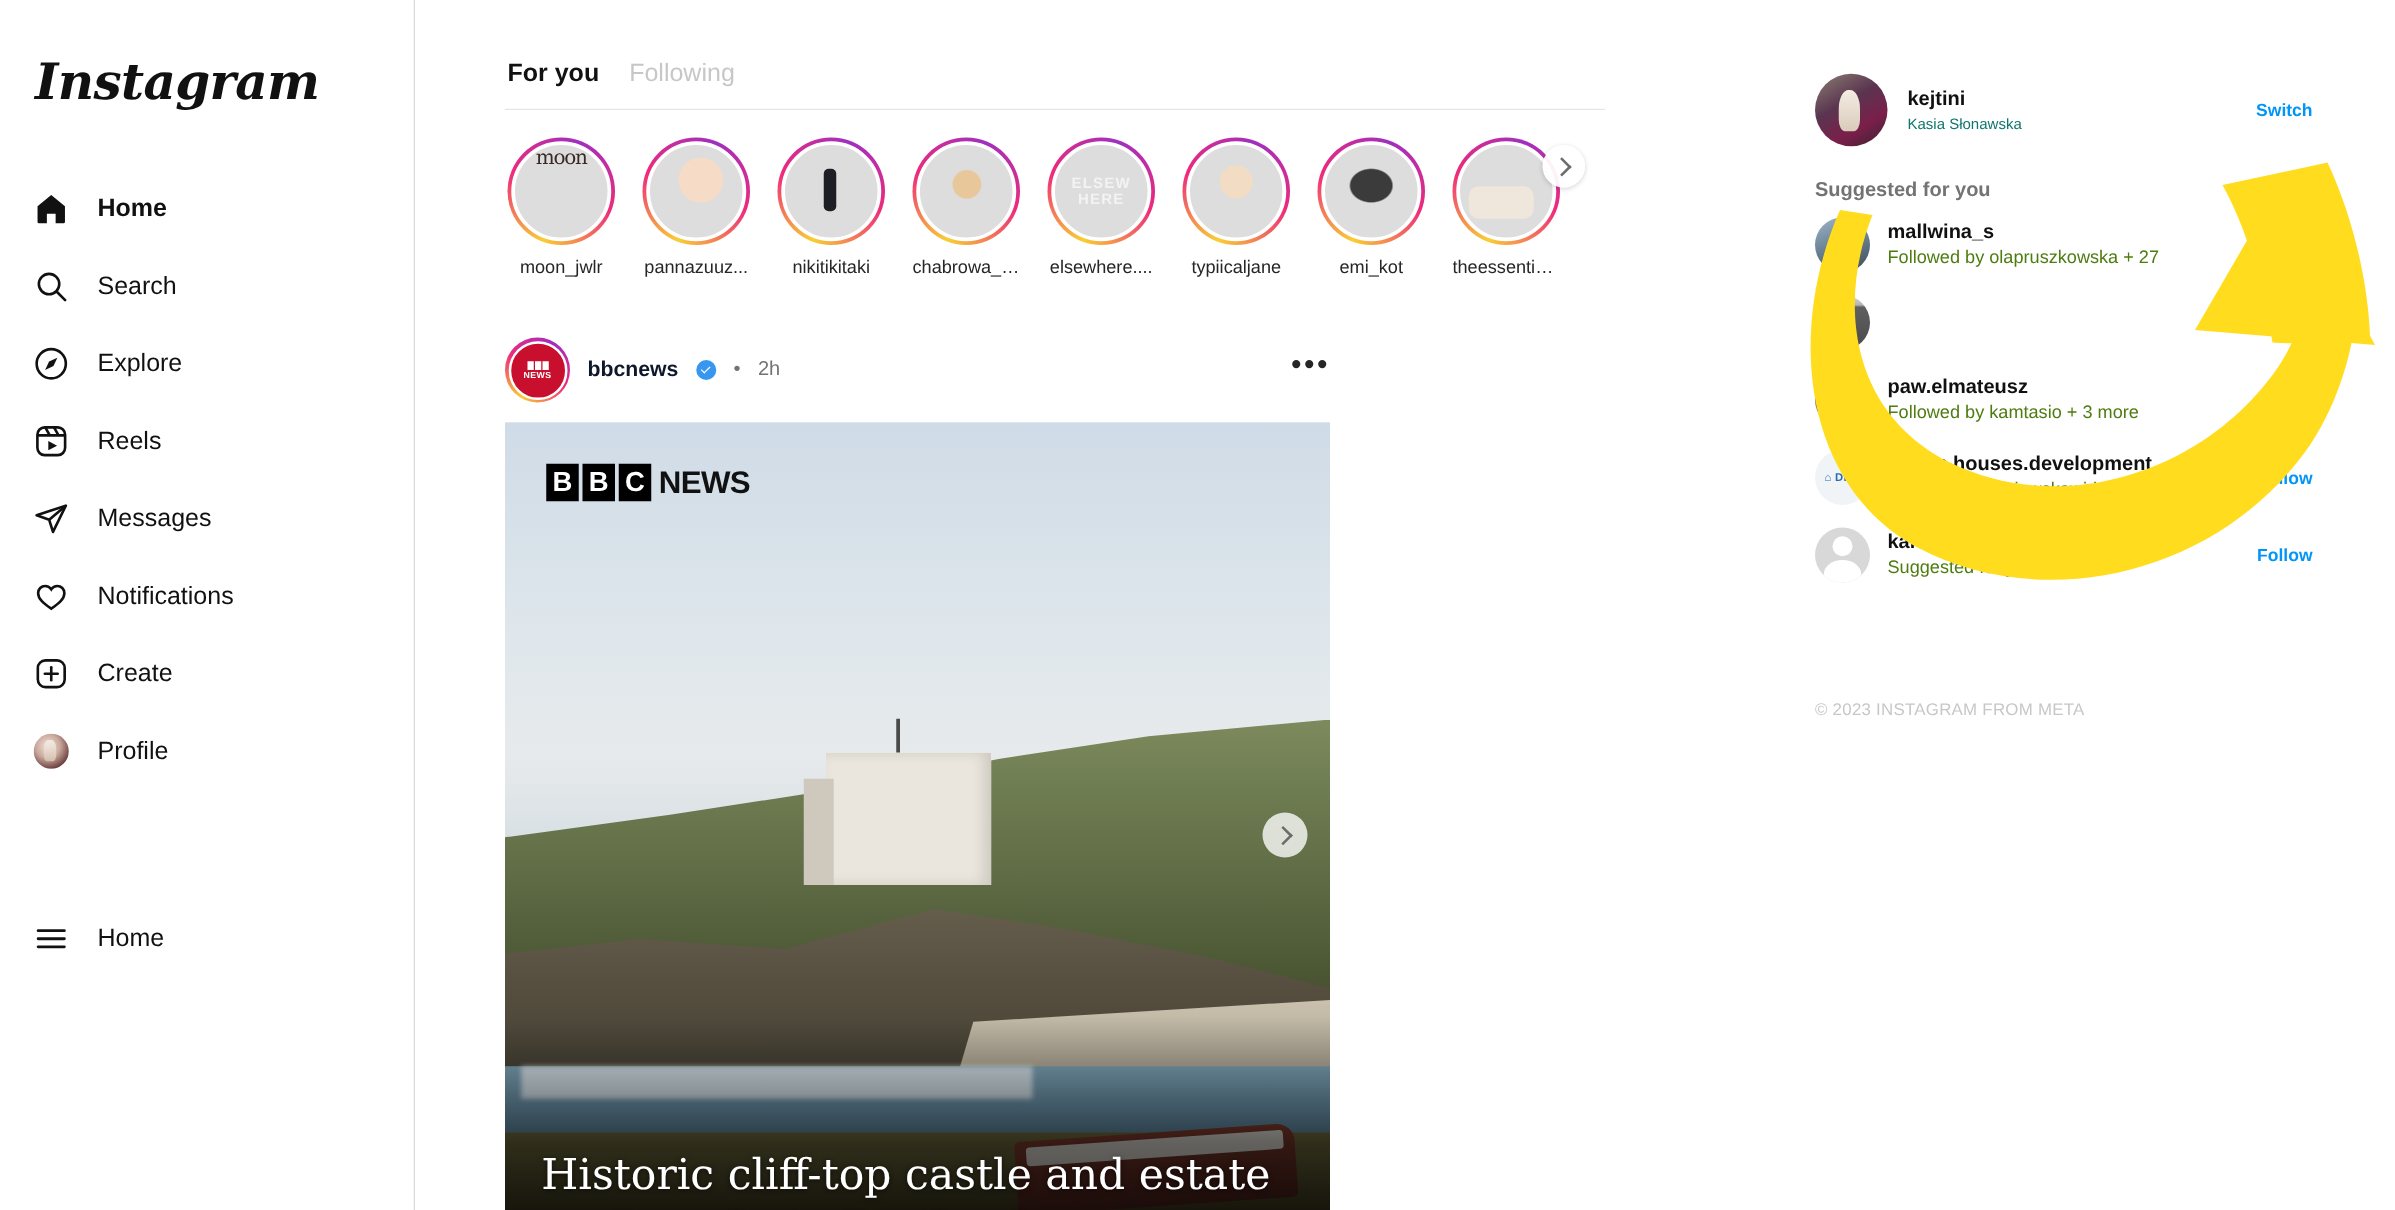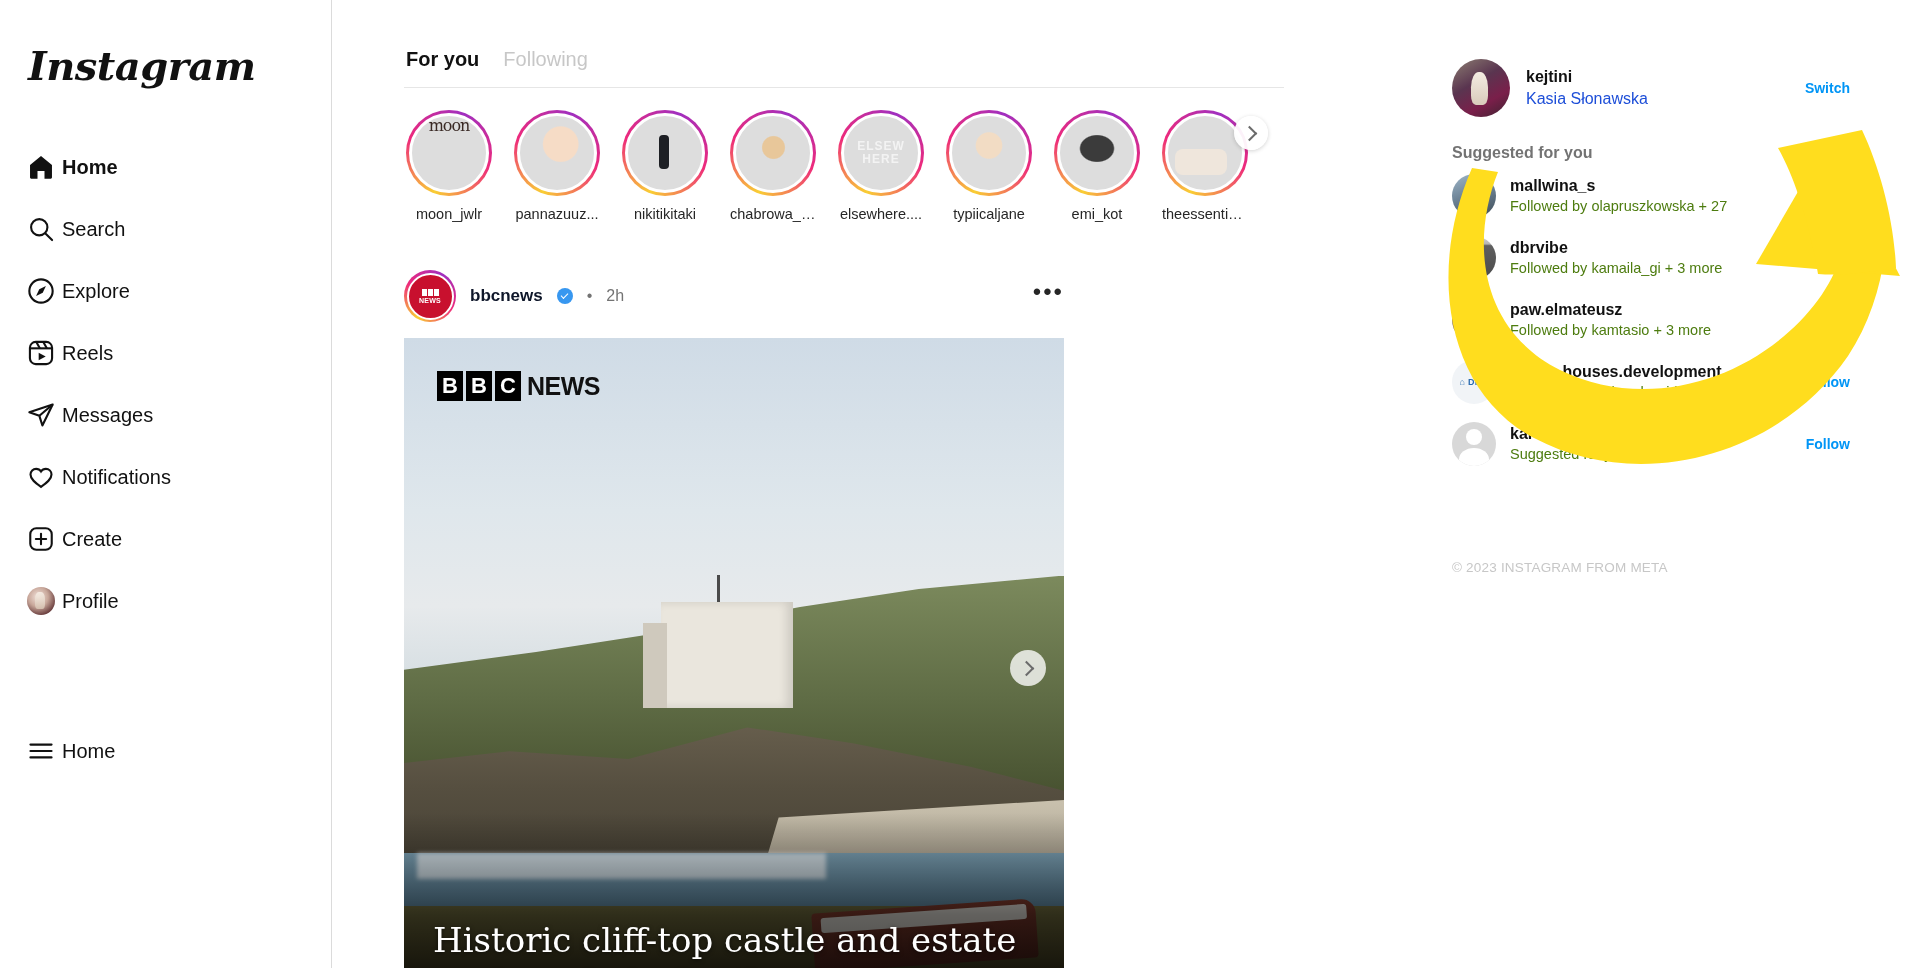--- a/index.html
+++ b/index.html
@@ -28,21 +28,21 @@
     letter-spacing: -0.5px;
     color: #111;
     padding: 36px 0 0 14px;
     height: 108px;
     line-height: 1;
     white-space: nowrap;
   }
   .nav { margin-top: 18px; }
   .nav-item {
     display: flex; align-items: center;
-    gap: 6px;
+    gap: 22px;
     height: 62px;
     padding: 0 12px;
     border-radius: 10px;
     cursor: pointer;
     color: #111;
   }
   .nav-item .ico {
     width: 30px; height: 30px;
     display: flex; align-items: center; justify-content: center;
     flex: 0 0 30px;
@@ -208,21 +208,21 @@
   }
   .me { display: flex; align-items: center; gap: 16px; height: 60px; }
   .me-av {
     width: 58px; height: 58px; border-radius: 50%;
     background: linear-gradient(150deg,#8d7f72 0%,#5a3550 40%,#7a1f4a 70%,#3b2330 100%);
     position:relative; overflow:hidden; flex:0 0 58px;
   }
   .me-av::after{content:'';position:absolute;left:32%;top:22%;width:30%;height:58%;
      background:linear-gradient(#f4ece2,#d9cbbb);border-radius:45% 45% 28% 28%;}
   .me-name { font-size: 16px; font-weight: bold; color: #111; line-height:1.35;}
-  .me-full { font-size: 16px; color: #1d4ed8; line-height:1.35;}
+  .me-full { font-size: 12px; color: #0f766e; line-height:1.35;}
   .switch { margin-left:auto; color:#0095f6; font-size:14px; font-weight:bold; cursor:pointer; }
 
   .sugg-head { display:flex; align-items:center; margin-top: 26px; }
   .sugg-title { font-size: 16px; color: #737373; font-weight: bold; }
   .sugg-all { margin-left:auto; font-size:14px; font-weight:bold; color:#262626; cursor:pointer; }
 
   .sugg-row { display:flex; align-items:center; gap:14px; height: 56px; margin-top: 6px; }
   .sugg-av { width:44px;height:44px;border-radius:50%;flex:0 0 44px;overflow:hidden;position:relative;background:#dbdbdb;}
   .sa1{background:linear-gradient(160deg,#9fb7c9 0%,#6d8396 45%,#3c4a54 100%);}
   .sa1::after{content:'';position:absolute;left:44%;top:16%;width:10%;height:54%;background:#e7eef2;}
@@ -494,24 +494,20 @@
       <div class="sugg-av sa1"></div>
       <div>
         <div class="sugg-user">mallwina_s</div>
         <div class="sugg-sub">Followed by olapruszkowska + 27</div>
       </div>
       <div class="follow">Follow</div>
     </div>
 
     <div class="sugg-row">
       <div class="sugg-av sa2"></div>
-      <div>
-        <div class="sugg-user">dbrvibe</div>
-        <div class="sugg-sub">Followed by kamaila_gi + 3 more</div>
-      </div>
       <div class="follow">Follow</div>
     </div>
 
     <div class="sugg-row">
       <div class="sugg-av sa3"></div>
       <div>
         <div class="sugg-user">paw.elmateusz</div>
         <div class="sugg-sub">Followed by kamtasio + 3 more</div>
       </div>
       <div class="follow">Follow</div>

